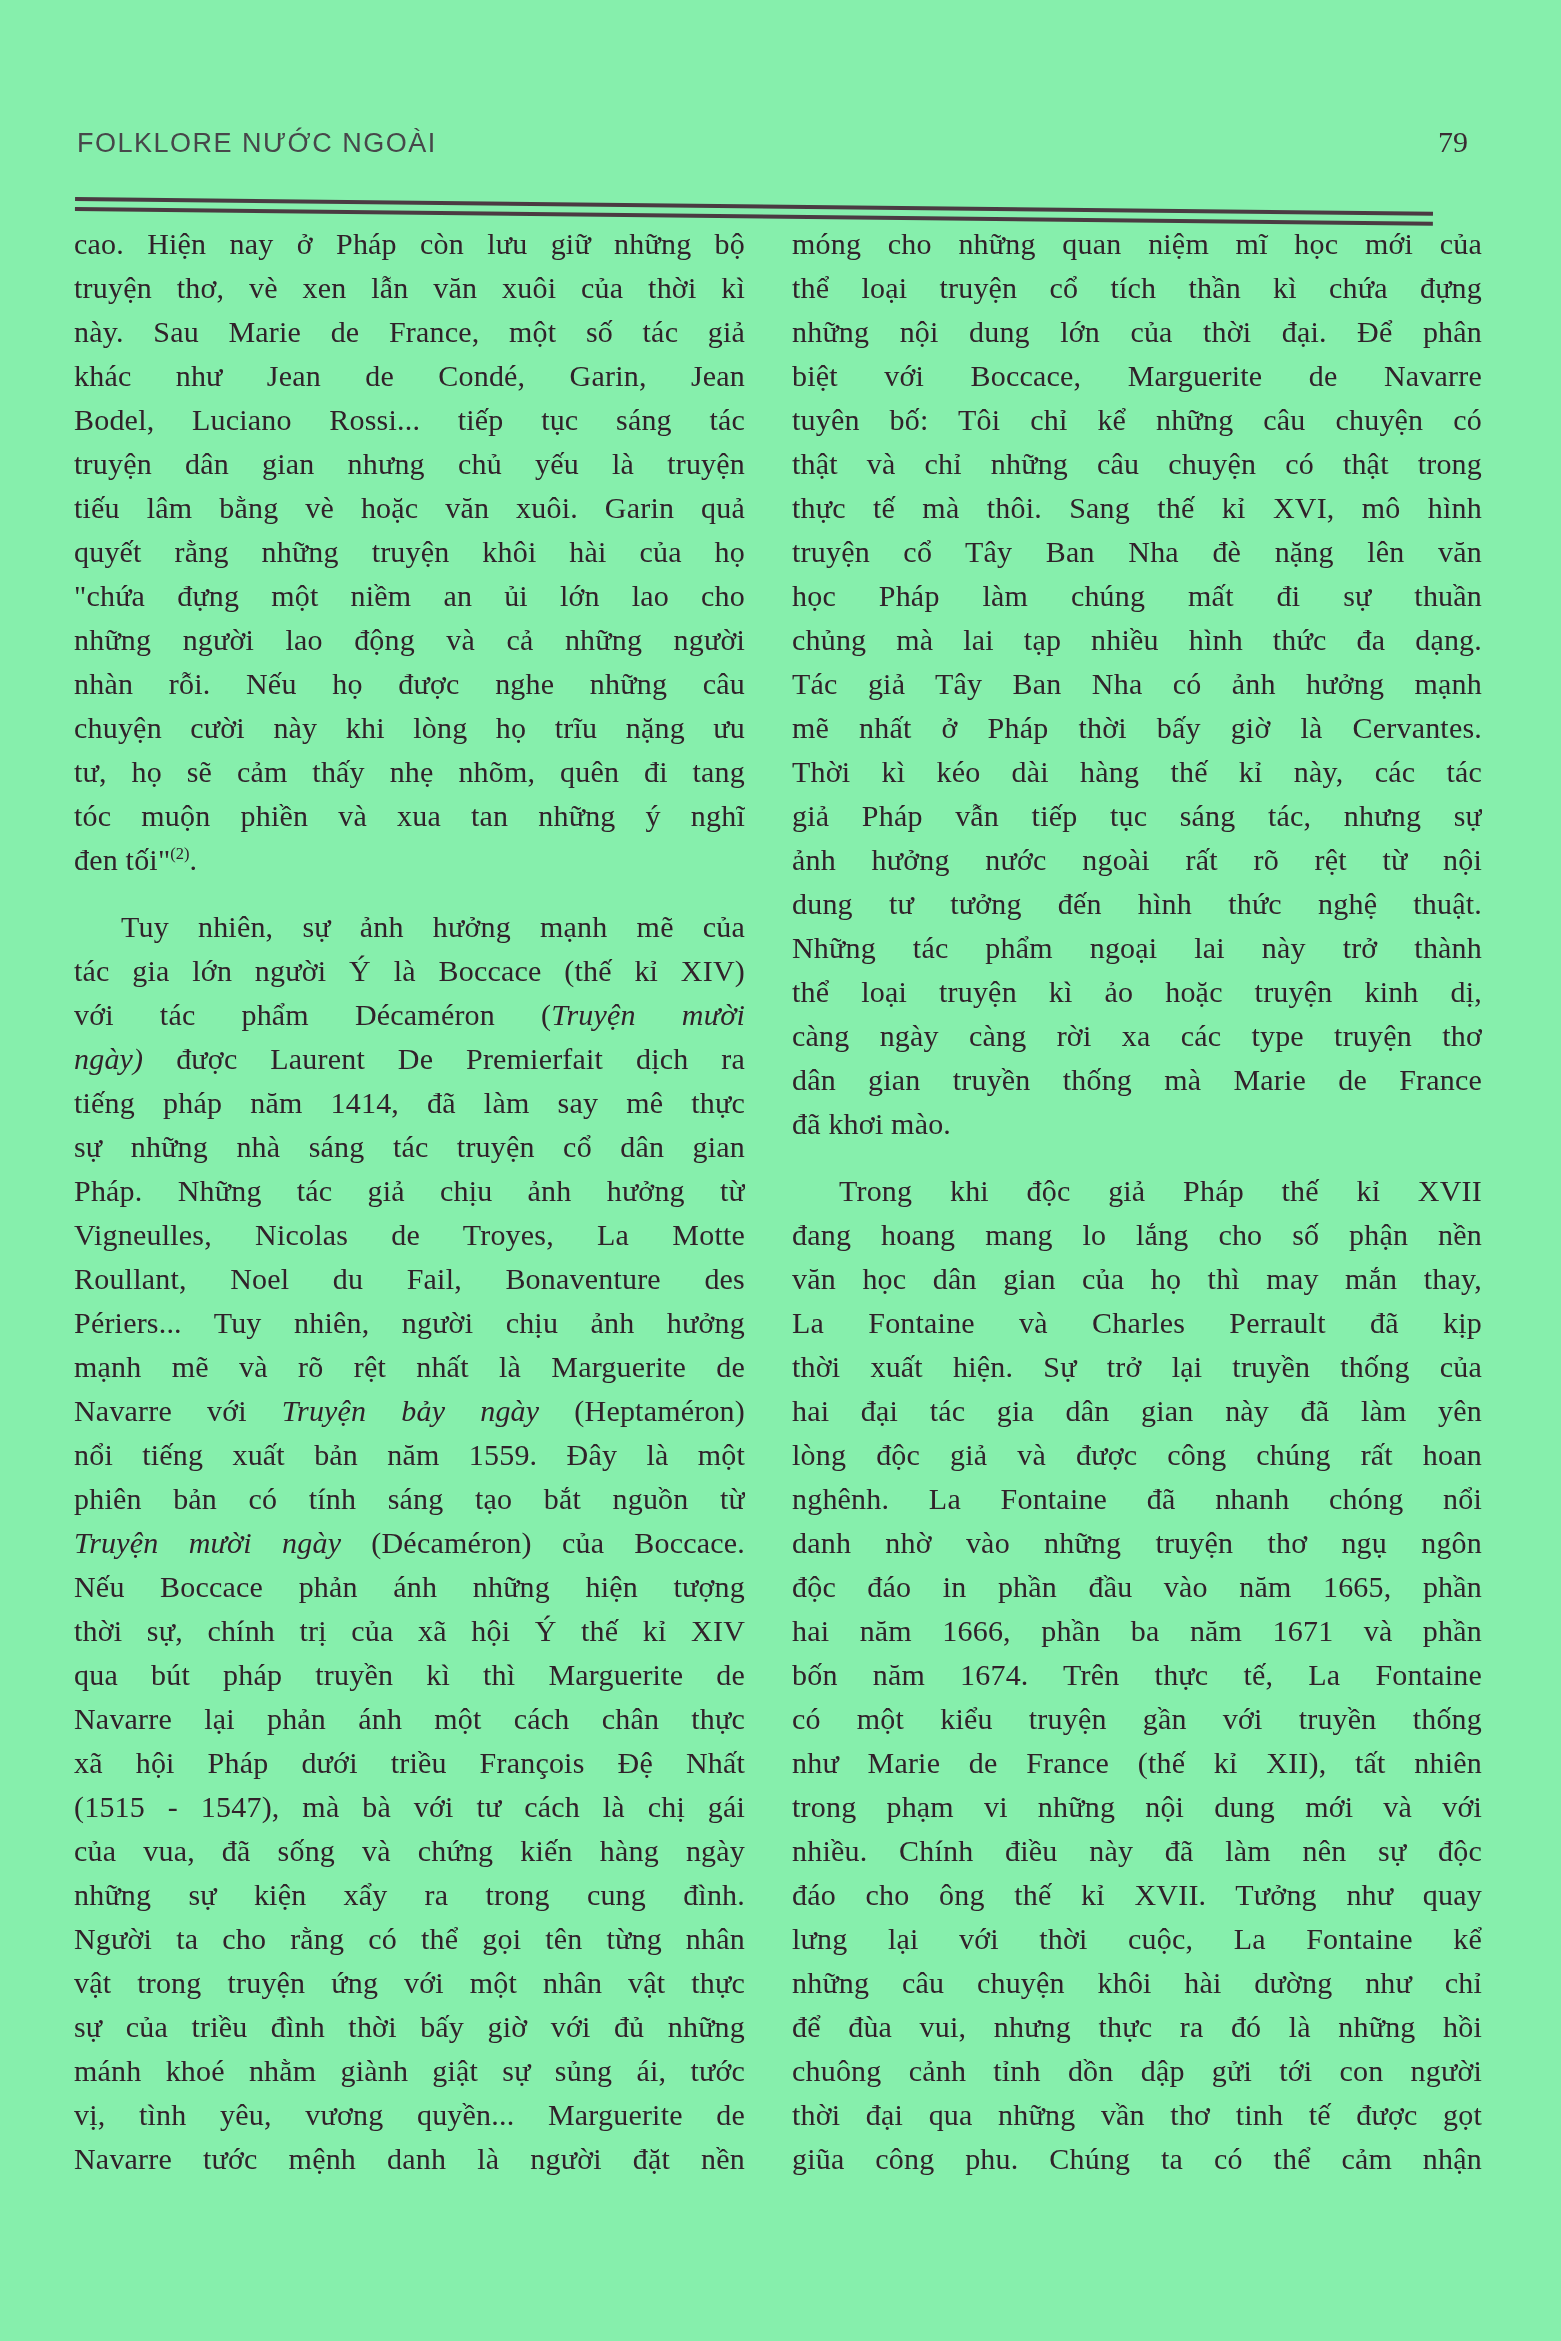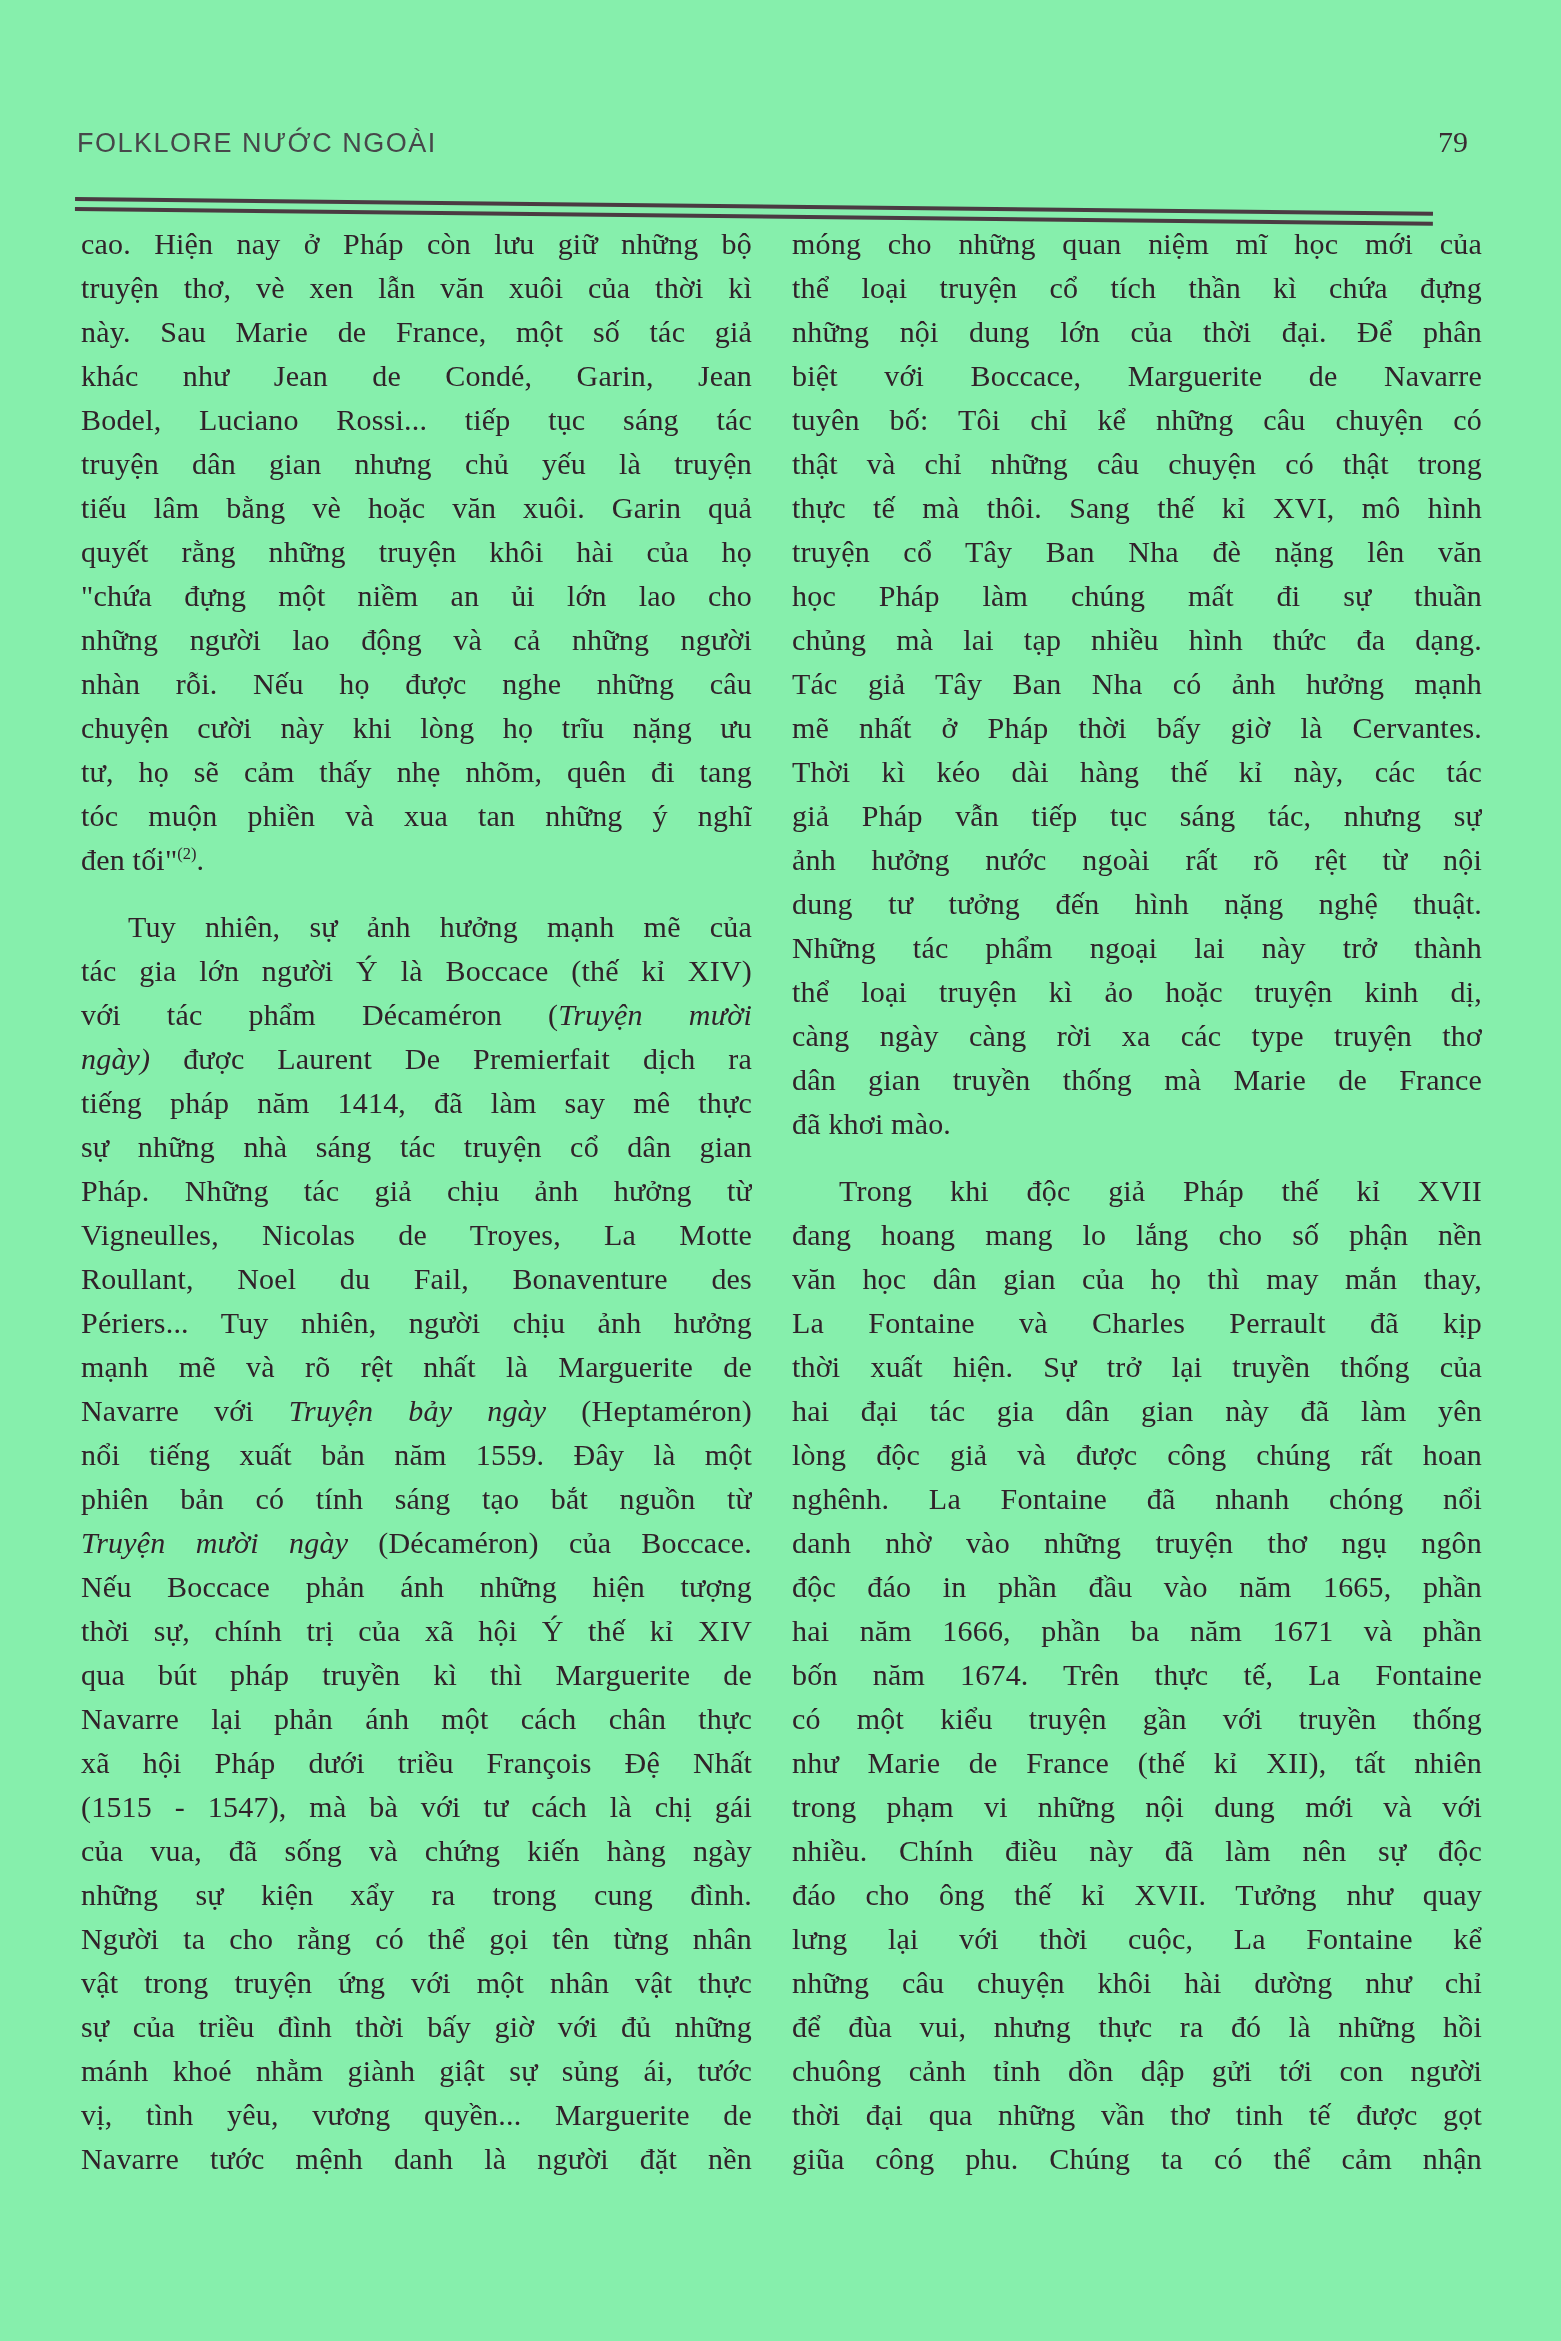--- a/index.html
+++ b/index.html
@@ -25,21 +25,21 @@
   }
   .header-rule{
     position:absolute;left:75px;top:197px;width:1358px;
     transform:rotate(0.62deg);transform-origin:left center;
   }
   .header-rule .bar{height:4px;background:#4a3a41;}
   .header-rule .bar:first-child{margin-bottom:6.4px;}
   .col{
     position:absolute;top:222px;
   }
-  .col-left{left:81px;width:671px;}
+  .col-left{left:74px;width:671px;}
   .col-right{left:792px;width:690px;}
   .tline{
     height:44px;line-height:44px;font-size:30px;
     text-align:justify;text-align-last:justify;
     overflow:hidden;letter-spacing:0.2px;
   }
   .tline.nojust{text-align-last:left;}
   .tline.indent{padding-left:47px;}
   .tline.pgap{margin-top:23px;}
   .tline i{font-style:italic;}
@@ -116,21 +116,21 @@
       <div class="tline"><span>thật và chỉ những câu chuyện có thật trong</span></div>
       <div class="tline"><span>thực tế mà thôi. Sang thế kỉ XVI, mô hình</span></div>
       <div class="tline"><span>truyện cổ Tây Ban Nha đè nặng lên văn</span></div>
       <div class="tline"><span>học Pháp làm chúng mất đi sự thuần</span></div>
       <div class="tline"><span>chủng mà lai tạp nhiều hình thức đa dạng.</span></div>
       <div class="tline"><span>Tác giả Tây Ban Nha có ảnh hưởng mạnh</span></div>
       <div class="tline"><span>mẽ nhất ở Pháp thời bấy giờ là Cervantes.</span></div>
       <div class="tline"><span>Thời kì kéo dài hàng thế kỉ này, các tác</span></div>
       <div class="tline"><span>giả Pháp vẫn tiếp tục sáng tác, nhưng sự</span></div>
       <div class="tline"><span>ảnh hưởng nước ngoài rất rõ rệt từ nội</span></div>
-      <div class="tline"><span>dung tư tưởng đến hình nặng nghệ thuật.</span></div>
+      <div class="tline"><span>dung tư tưởng đến hình thức nghệ thuật.</span></div>
       <div class="tline"><span>Những tác phẩm ngoại lai này trở thành</span></div>
       <div class="tline"><span>thể loại truyện kì ảo hoặc truyện kinh dị,</span></div>
       <div class="tline"><span>càng ngày càng rời xa các type truyện thơ</span></div>
       <div class="tline"><span>dân gian truyền thống mà Marie de France</span></div>
       <div class="tline nojust"><span>đã khơi mào.</span></div>
       <div class="tline indent pgap"><span>Trong khi độc giả Pháp thế kỉ XVII</span></div>
       <div class="tline"><span>đang hoang mang lo lắng cho số phận nền</span></div>
       <div class="tline"><span>văn học dân gian của họ thì may mắn thay,</span></div>
       <div class="tline"><span>La Fontaine và Charles Perrault đã kịp</span></div>
       <div class="tline"><span>thời xuất hiện. Sự trở lại truyền thống của</span></div>

